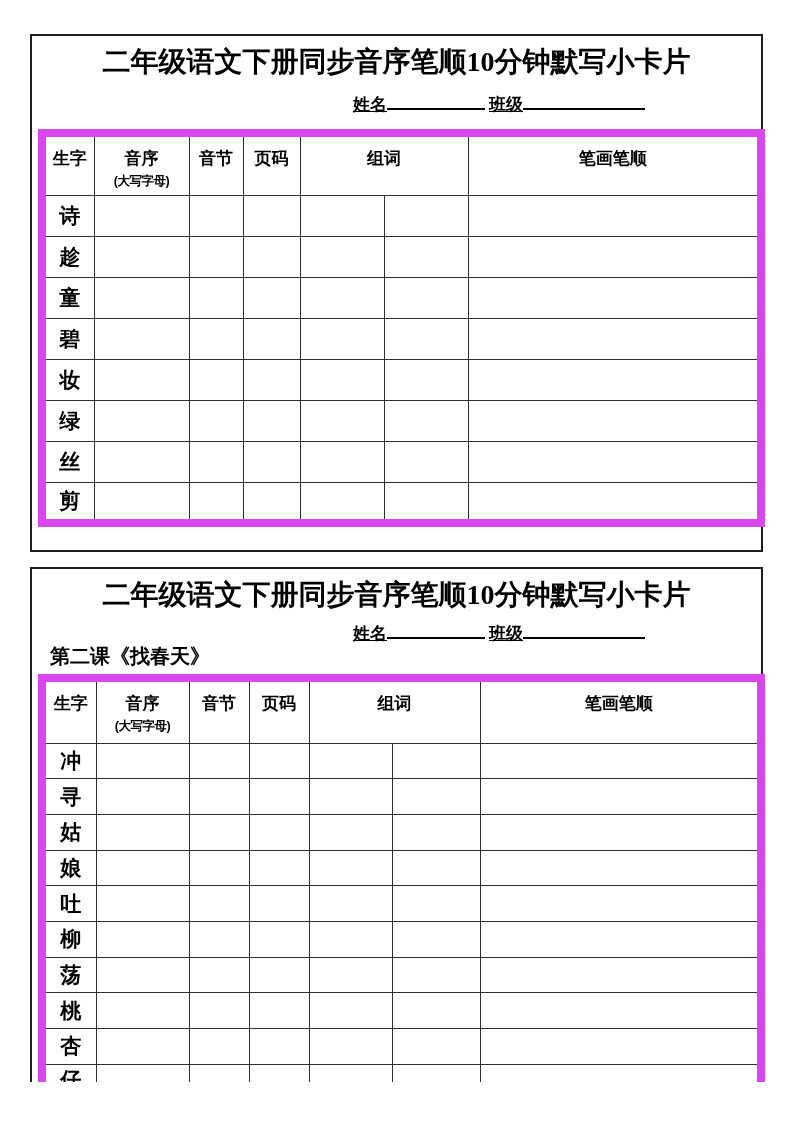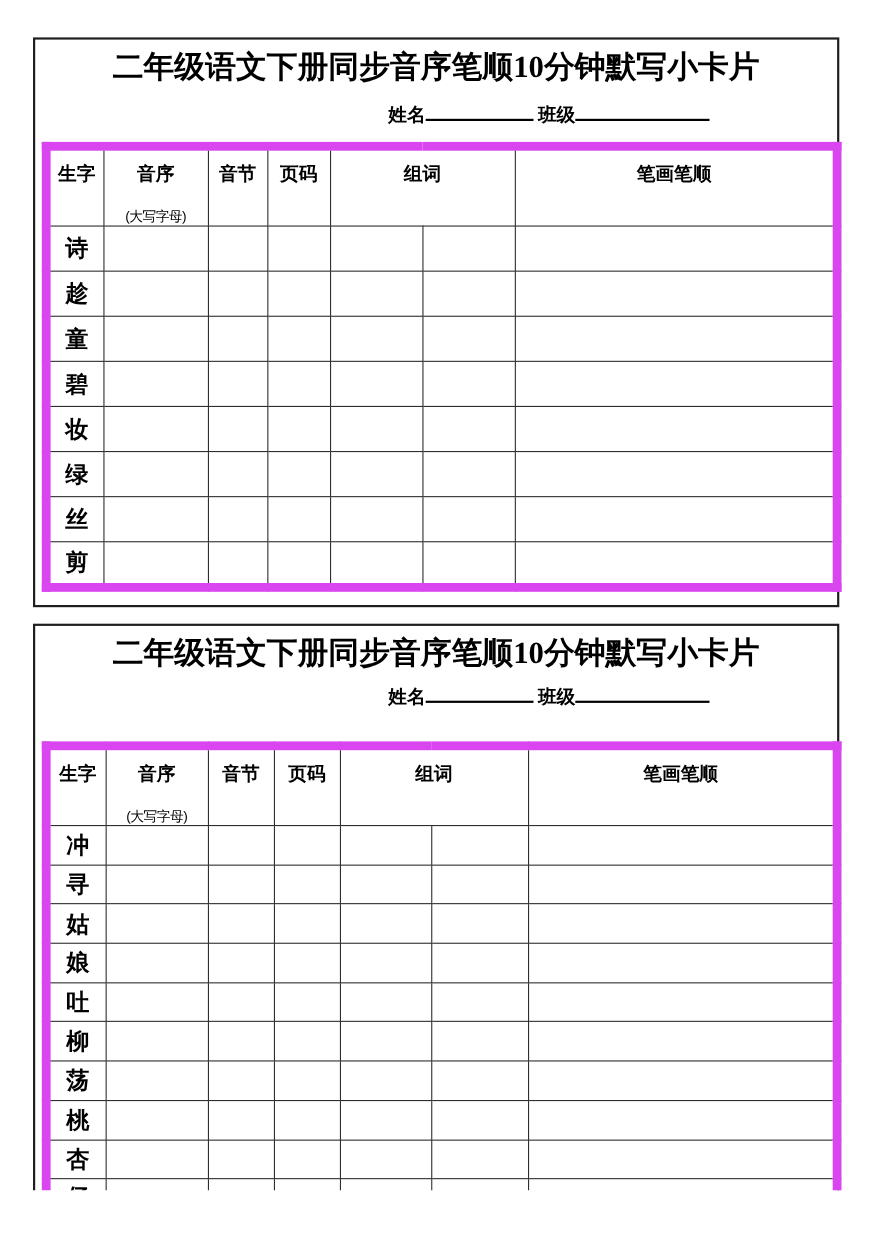--- a/index.html
+++ b/index.html
@@ -40,21 +40,21 @@
     position:absolute; left:12px;
     font-family:"Liberation Serif","DejaVu Serif",serif;
     font-weight:bold; font-size:20px; white-space:nowrap;
   }
   .card1 .lesson { top:12px; }
   .card2 .lesson { bottom:4px; }
 
   .fillins {
     position:absolute; left:315px; white-space:nowrap;
     font-family:"Liberation Sans","DejaVu Sans",sans-serif;
-    font-weight:bold; font-size:17px;
+    font-weight:bold; font-size:17px;text-decoration:underline;
   }
   .card1 .fillins { top:14px; }
   .card2 .fillins { top:10px; }
 
   .blank {
     display:inline-block;
     border-bottom:2px solid #000;
     height:14px;
     vertical-align:baseline;
   }
@@ -80,23 +80,23 @@
     font-weight:bold;
     font-size:17px;
     vertical-align:top;
     padding-top:11px;
     line-height:22px;
   }
   .card1 thead tr { height:62px; }
   .card2 thead tr { height:65px; }
   .hdr-note {
     font-size:12.5px;
-    font-weight:normal;
+    font-weight:bold;
     line-height:16px;
-    margin-top:19px;
+    margin-top:3px;
     letter-spacing:-0.5px;
   }
   .card1 tbody tr { height:41px; }
   .card2 tbody tr { height:35.7px; }
   td.char {
     font-family:"Liberation Serif","DejaVu Serif",serif;
     font-size:21px;
     font-weight:600;
     color:#000;
   }
@@ -212,20 +212,21 @@
             <td></td>
         </tr>
       </tbody>
     </table>
   </section>
 
   <section class="card card2">
     <h1 class="card-title">二年级语文下册同步音序笔顺10分钟默写小卡片</h1>
 
     <div class="subhead">
+      <span class="lesson">第二课《找春天》</span>
       <span class="fillins">
         <span>姓名</span><span class="blank blank-name"></span><span>班级</span><span class="blank blank-class"></span>
       </span>
     </div>
 
     <table>
       <colgroup>
         <col style="width:54px">
           <col style="width:93px">
           <col style="width:60px">

